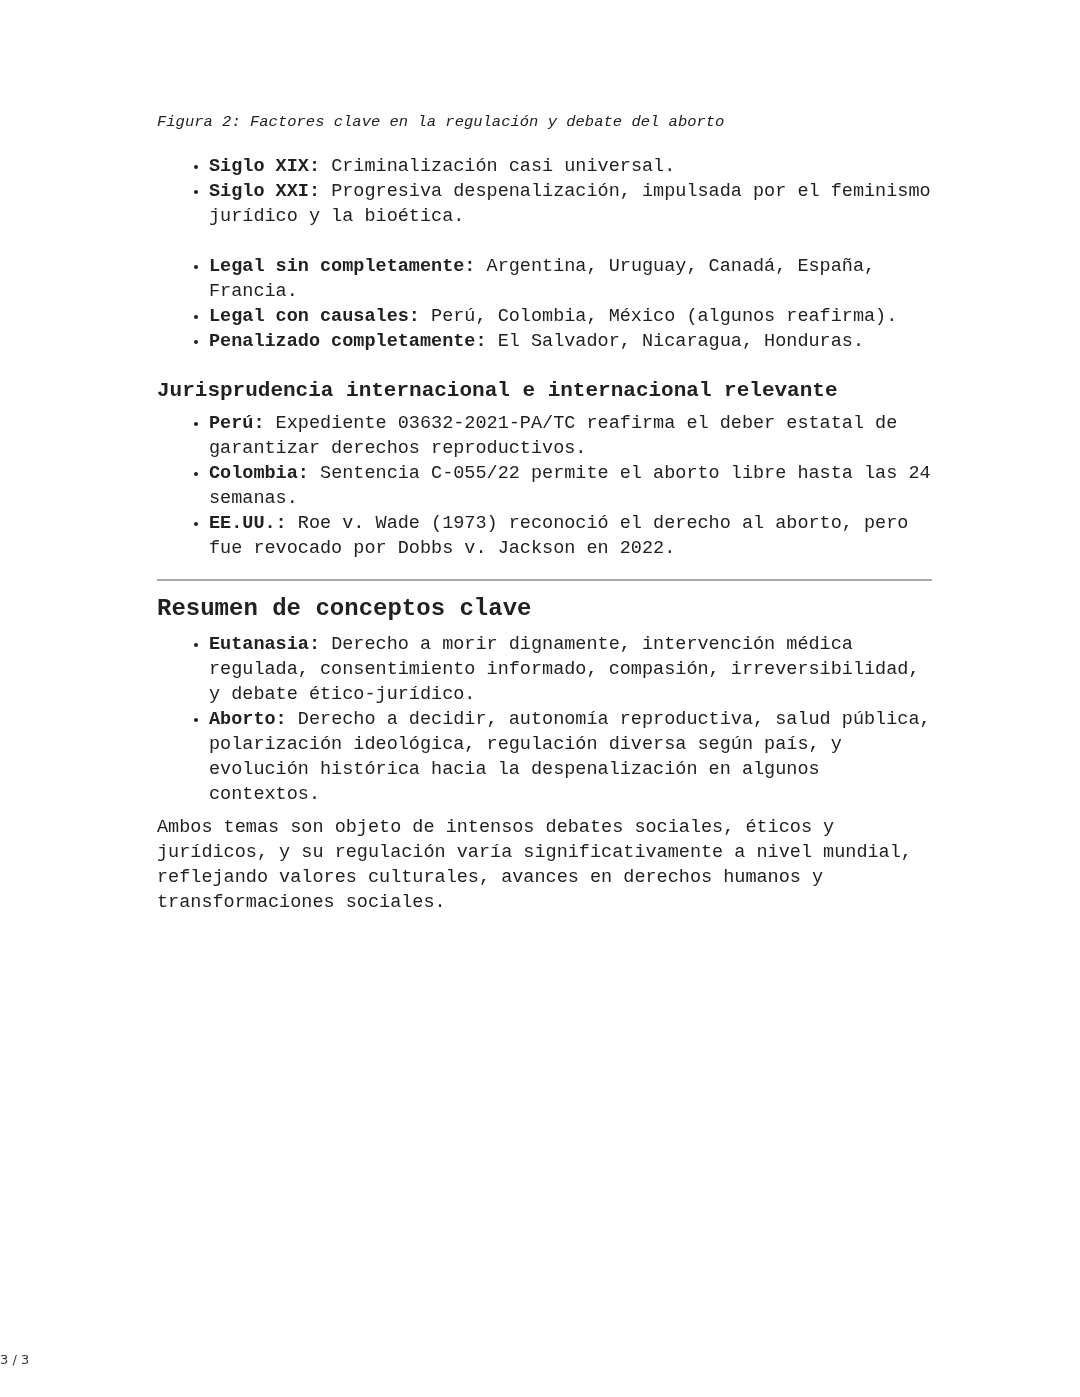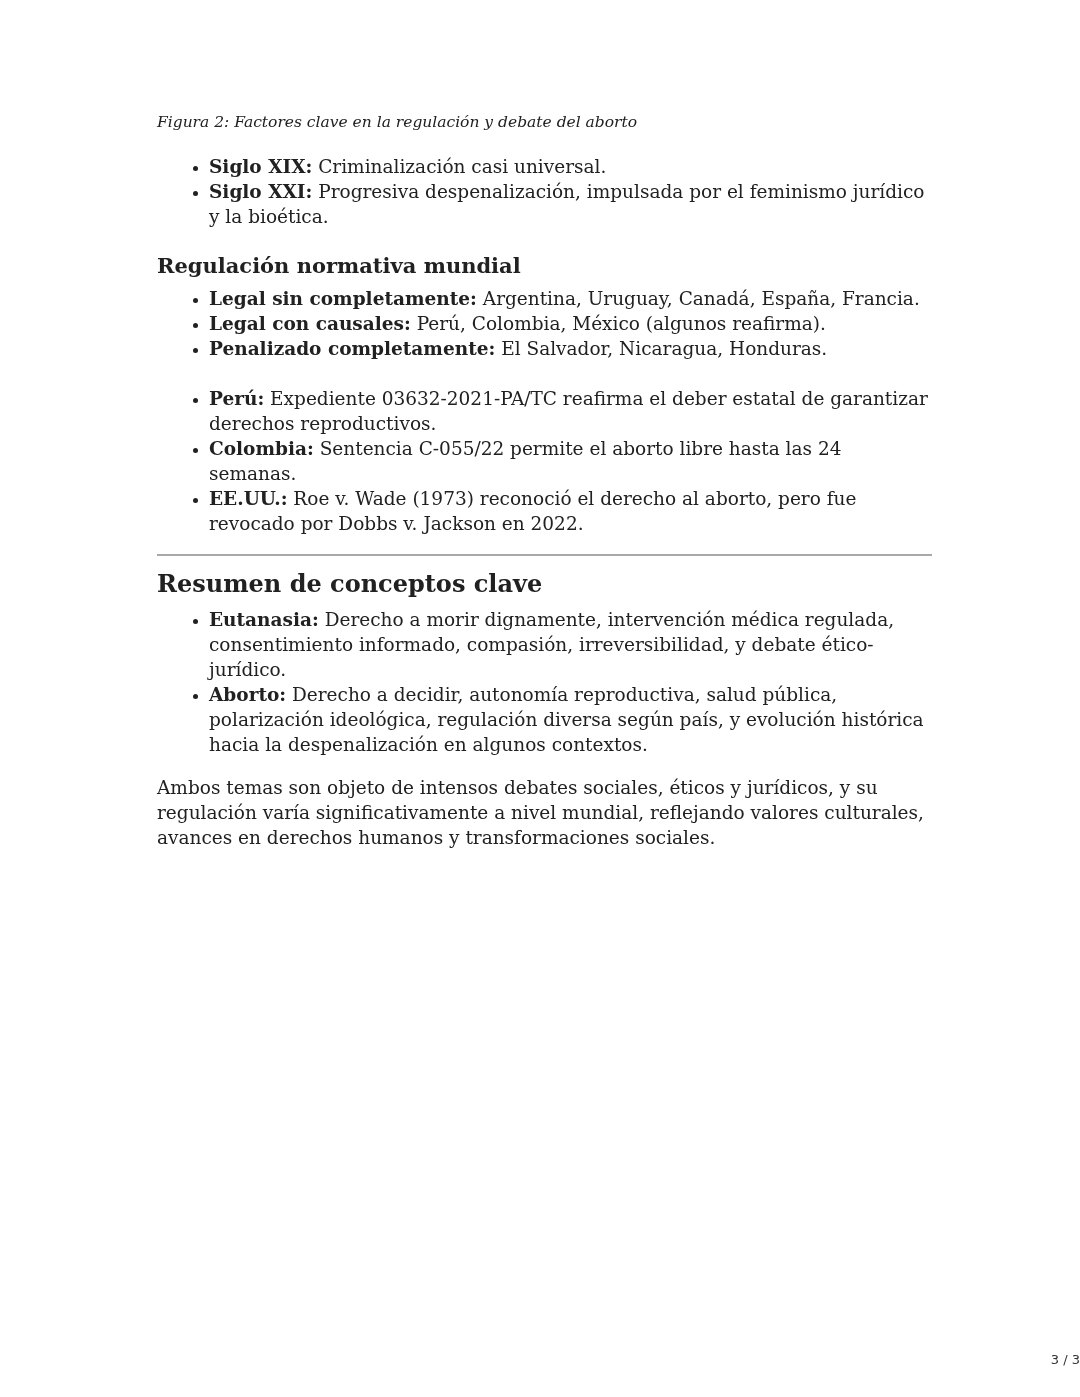--- a/index.html
+++ b/index.html
@@ -10,20 +10,21 @@
     position: relative;
     font-family: "DejaVu Serif", "Liberation Serif", serif;
     color: #212121;
     overflow: hidden;
   }
   .content {
     position: absolute;
     top: 112px;
     left: 157px;
     width: 775px;
+    font-family: Liberation Mono, monospace;
   }
   .caption {
     font-style: italic;
     font-size: 15.5px;
     line-height: 20px;
     margin-bottom: 22px;
     color: #212121;
   }
   h3.section-heading {
     font-size: 21px;
@@ -48,60 +49,60 @@
   }
   ul.item-list li::marker { color: #212121; font-size: 15px; }
   ul.item-list b { font-weight: bold; }
   section.last-before-rule ul.item-list { margin-bottom: 18px; }
   hr.divider {
     border: none;
     border-top: 2px solid #a9a9a9;
     margin: 0 0 14px 0;
     width: 100%;
   }
-  ul.summary-list { margin-bottom: 18px; }
+  ul.summary-list { margin-bottom: 8px; }
   p.closing {
     font-size: 18.5px;
     line-height: 25px;
   }
   .footer {
     position: absolute;
     bottom: 30px;
     left: 0;
     width: 100%;
-    text-align: right;
+    text-align: left;
     font-family: "DejaVu Sans", "Liberation Sans", sans-serif;
     font-size: 13px;
     color: #333333;
   }
 </style>
 </head>
 <body>
 
 <div class="content">
 
   <p class="caption">Figura 2: Factores clave en la regulación y debate del aborto</p>
 
   <section>
     <ul class="item-list">
       <li><b>Siglo XIX:</b><span> Criminalización casi universal.</span></li>
       <li><b>Siglo XXI:</b><span> Progresiva despenalización, impulsada por el feminismo jurídico y la bioética.</span></li>
     </ul>
   </section>
 
   <section>
-    <h3 class="section-heading">Regulación normativa mundial</h3>
     <ul class="item-list">
       <li><b>Legal sin completamente:</b><span> Argentina, Uruguay, Canadá, España, Francia.</span></li>
       <li><b>Legal con causales:</b><span> Perú, Colombia, México (algunos reafirma).</span></li>
       <li><b>Penalizado completamente:</b><span> El Salvador, Nicaragua, Honduras.</span></li>
     </ul>
   </section>
 
   <section class="last-before-rule">
+    <h3 class="section-heading">Jurisprudencia internacional e internacional relevante</h3>
     <ul class="item-list">
       <li><b>Perú:</b><span> Expediente 03632-2021-PA/TC reafirma el deber estatal de garantizar derechos reproductivos.</span></li>
       <li><b>Colombia:</b><span> Sentencia C-055/22 permite el aborto libre hasta las 24 semanas.</span></li>
       <li><b>EE.UU.:</b><span> Roe v. Wade (1973) reconoció el derecho al aborto, pero fue revocado por Dobbs v. Jackson en 2022.</span></li>
     </ul>
   </section>
 
   <hr class="divider">
 
   <section>

